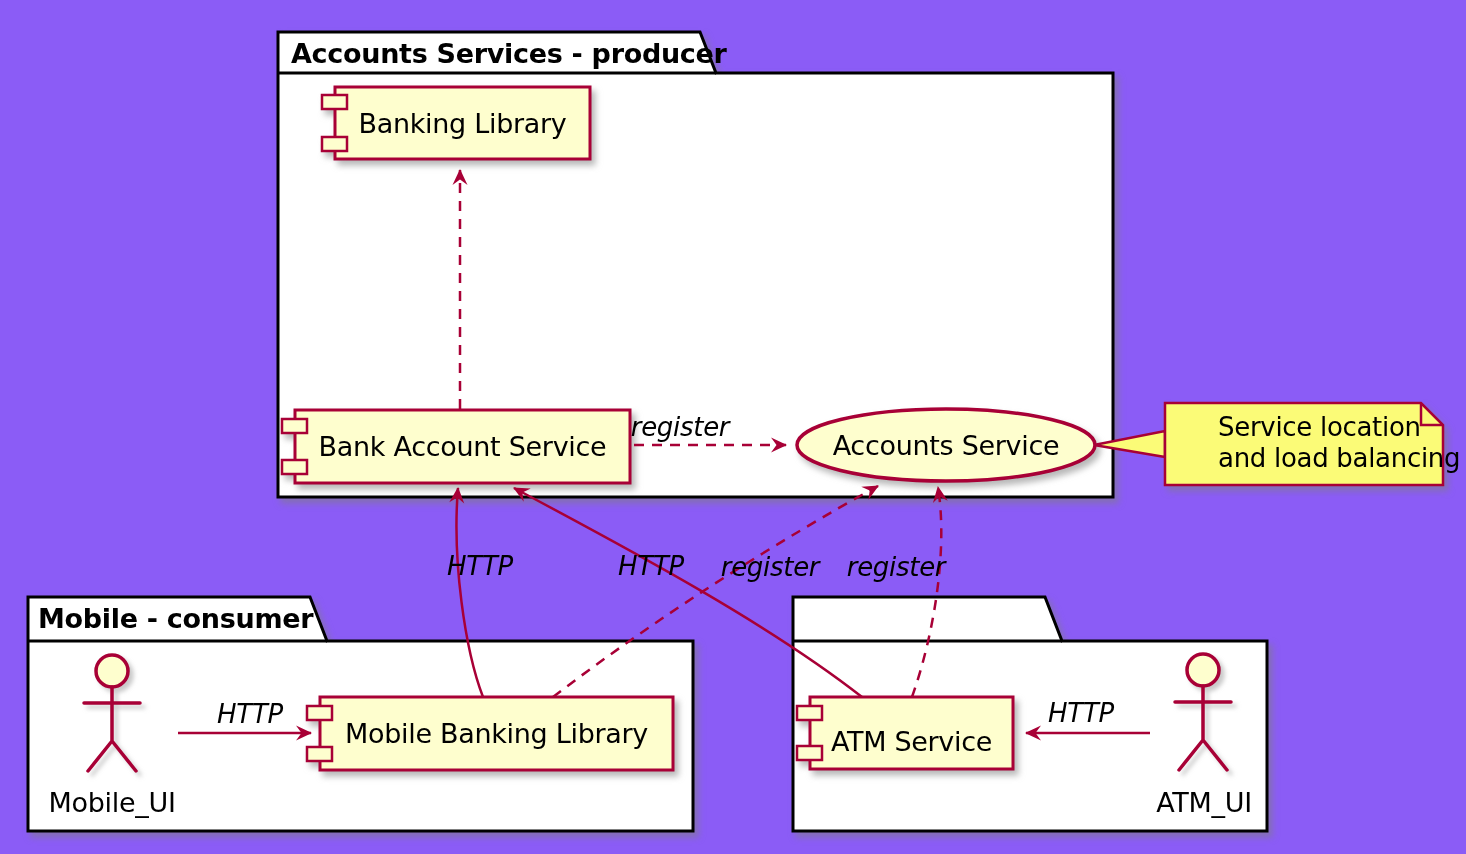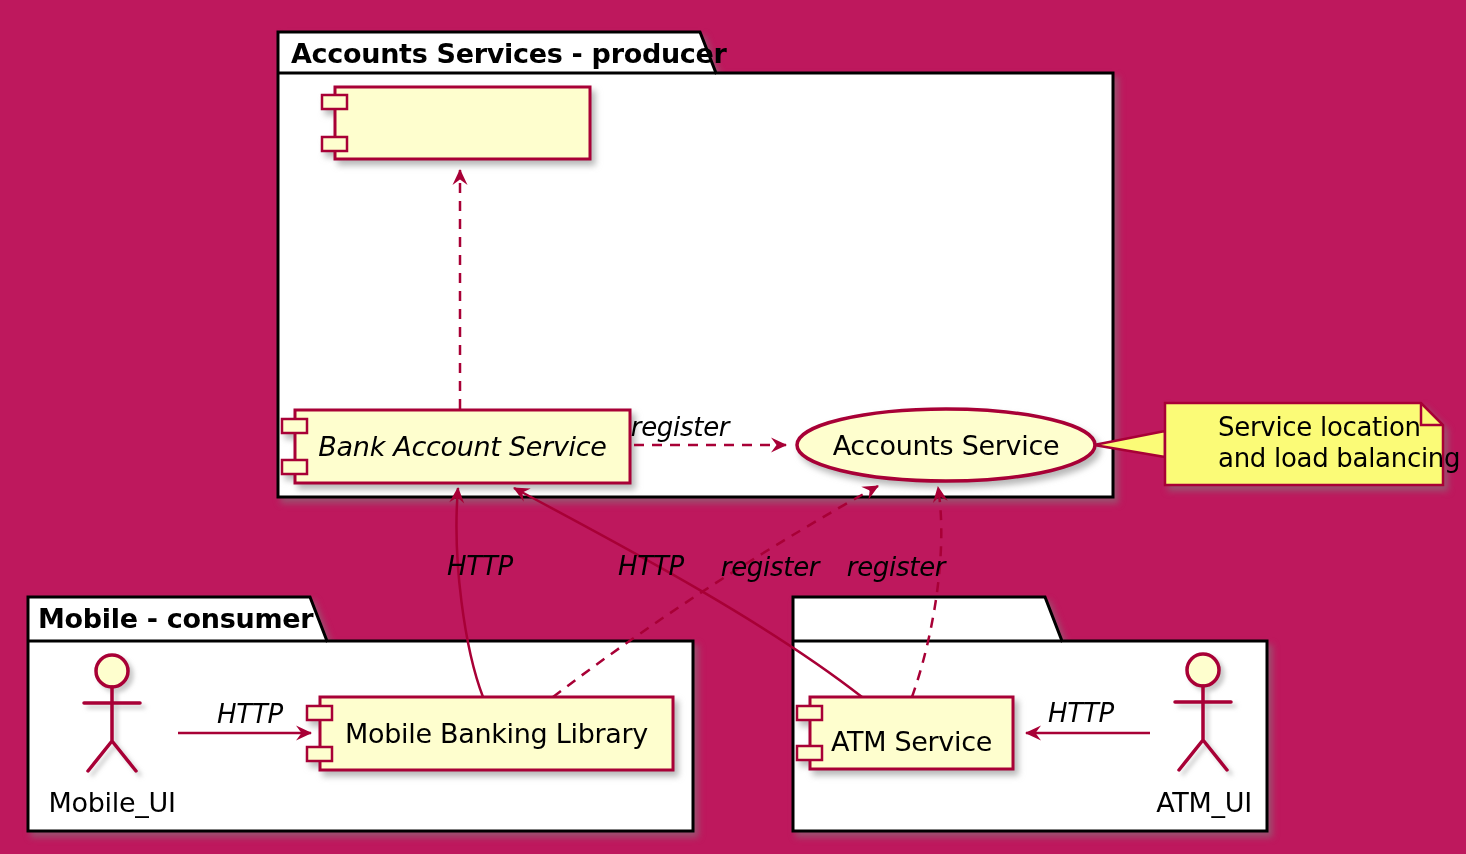--- a/index.html
+++ b/index.html
@@ -6,21 +6,21 @@
     --accent:#A80036;
     --node-fill:#FEFECE;
     --note-fill:#FBFB77;
     --pkg-border:#000000;
     --text:#000000;
   }
   html,body{margin:0;padding:0;background:#ffffff;}
   #stage{
     position:relative;
     width:1466px;height:854px;
-    background:#be185d;
+    background:#8b5cf6;
     font-family:"DejaVu Sans","Liberation Sans",sans-serif;
     color:var(--text);
     overflow:hidden;
   }
   #shapes{position:absolute;left:0;top:0;width:1466px;height:854px;}
 
   
   .pkg{fill:#ffffff;stroke:var(--pkg-border);stroke-width:3;stroke-linejoin:miter;}
   .pkg-line{stroke:var(--pkg-border);stroke-width:3;fill:none;}
   .comp{fill:var(--node-fill);stroke:var(--accent);stroke-width:3;}
@@ -113,21 +113,22 @@
     <path class="edge" d="M1150,733 H1026" marker-end="url(#arrow)"></path>
     <path class="edge" d="M483,697 C465,650 452,560 458,488" marker-end="url(#arrow)"></path>
     <path class="edge" d="M862,697 C770,625 640,555 514,488" marker-end="url(#arrow)"></path>
     <path class="edge dashed" d="M553,697 C660,615 780,540 878,486" marker-end="url(#arrow)"></path>
     <path class="edge dashed" d="M912,697 C934,635 948,550 938,487" marker-end="url(#arrow)"></path>
   </svg>
 
   <div class="lbl pkg-title" style="left:291px;top:38px;">Accounts Services - producer</div>
   <div class="lbl pkg-title" style="left:38px;top:603px;">Mobile - consumer</div>
 
-  <div class="lbl comp-label" style="left:295px;top:410px;width:335px;height:73px;font-style:italic;">Bank Account Service</div>
+  <div class="lbl comp-label" style="left:335px;top:87px;width:255px;height:72px;">Banking Library</div>
+  <div class="lbl comp-label" style="left:295px;top:410px;width:335px;height:73px;">Bank Account Service</div>
   <div class="lbl comp-label" style="left:320px;top:697px;width:353px;height:73px;">Mobile Banking Library</div>
   <div class="lbl comp-label" style="left:810px;top:697px;width:203px;height:88px;">ATM Service</div>
 
   <div class="lbl comp-label" style="left:797px;top:410px;width:298px;height:70px;">Accounts Service</div>
 
   <div class="lbl note-text" style="left:1180px;top:412px;">
     <div>Service location</div>
     <div>and load balancing</div>
   </div>
 

